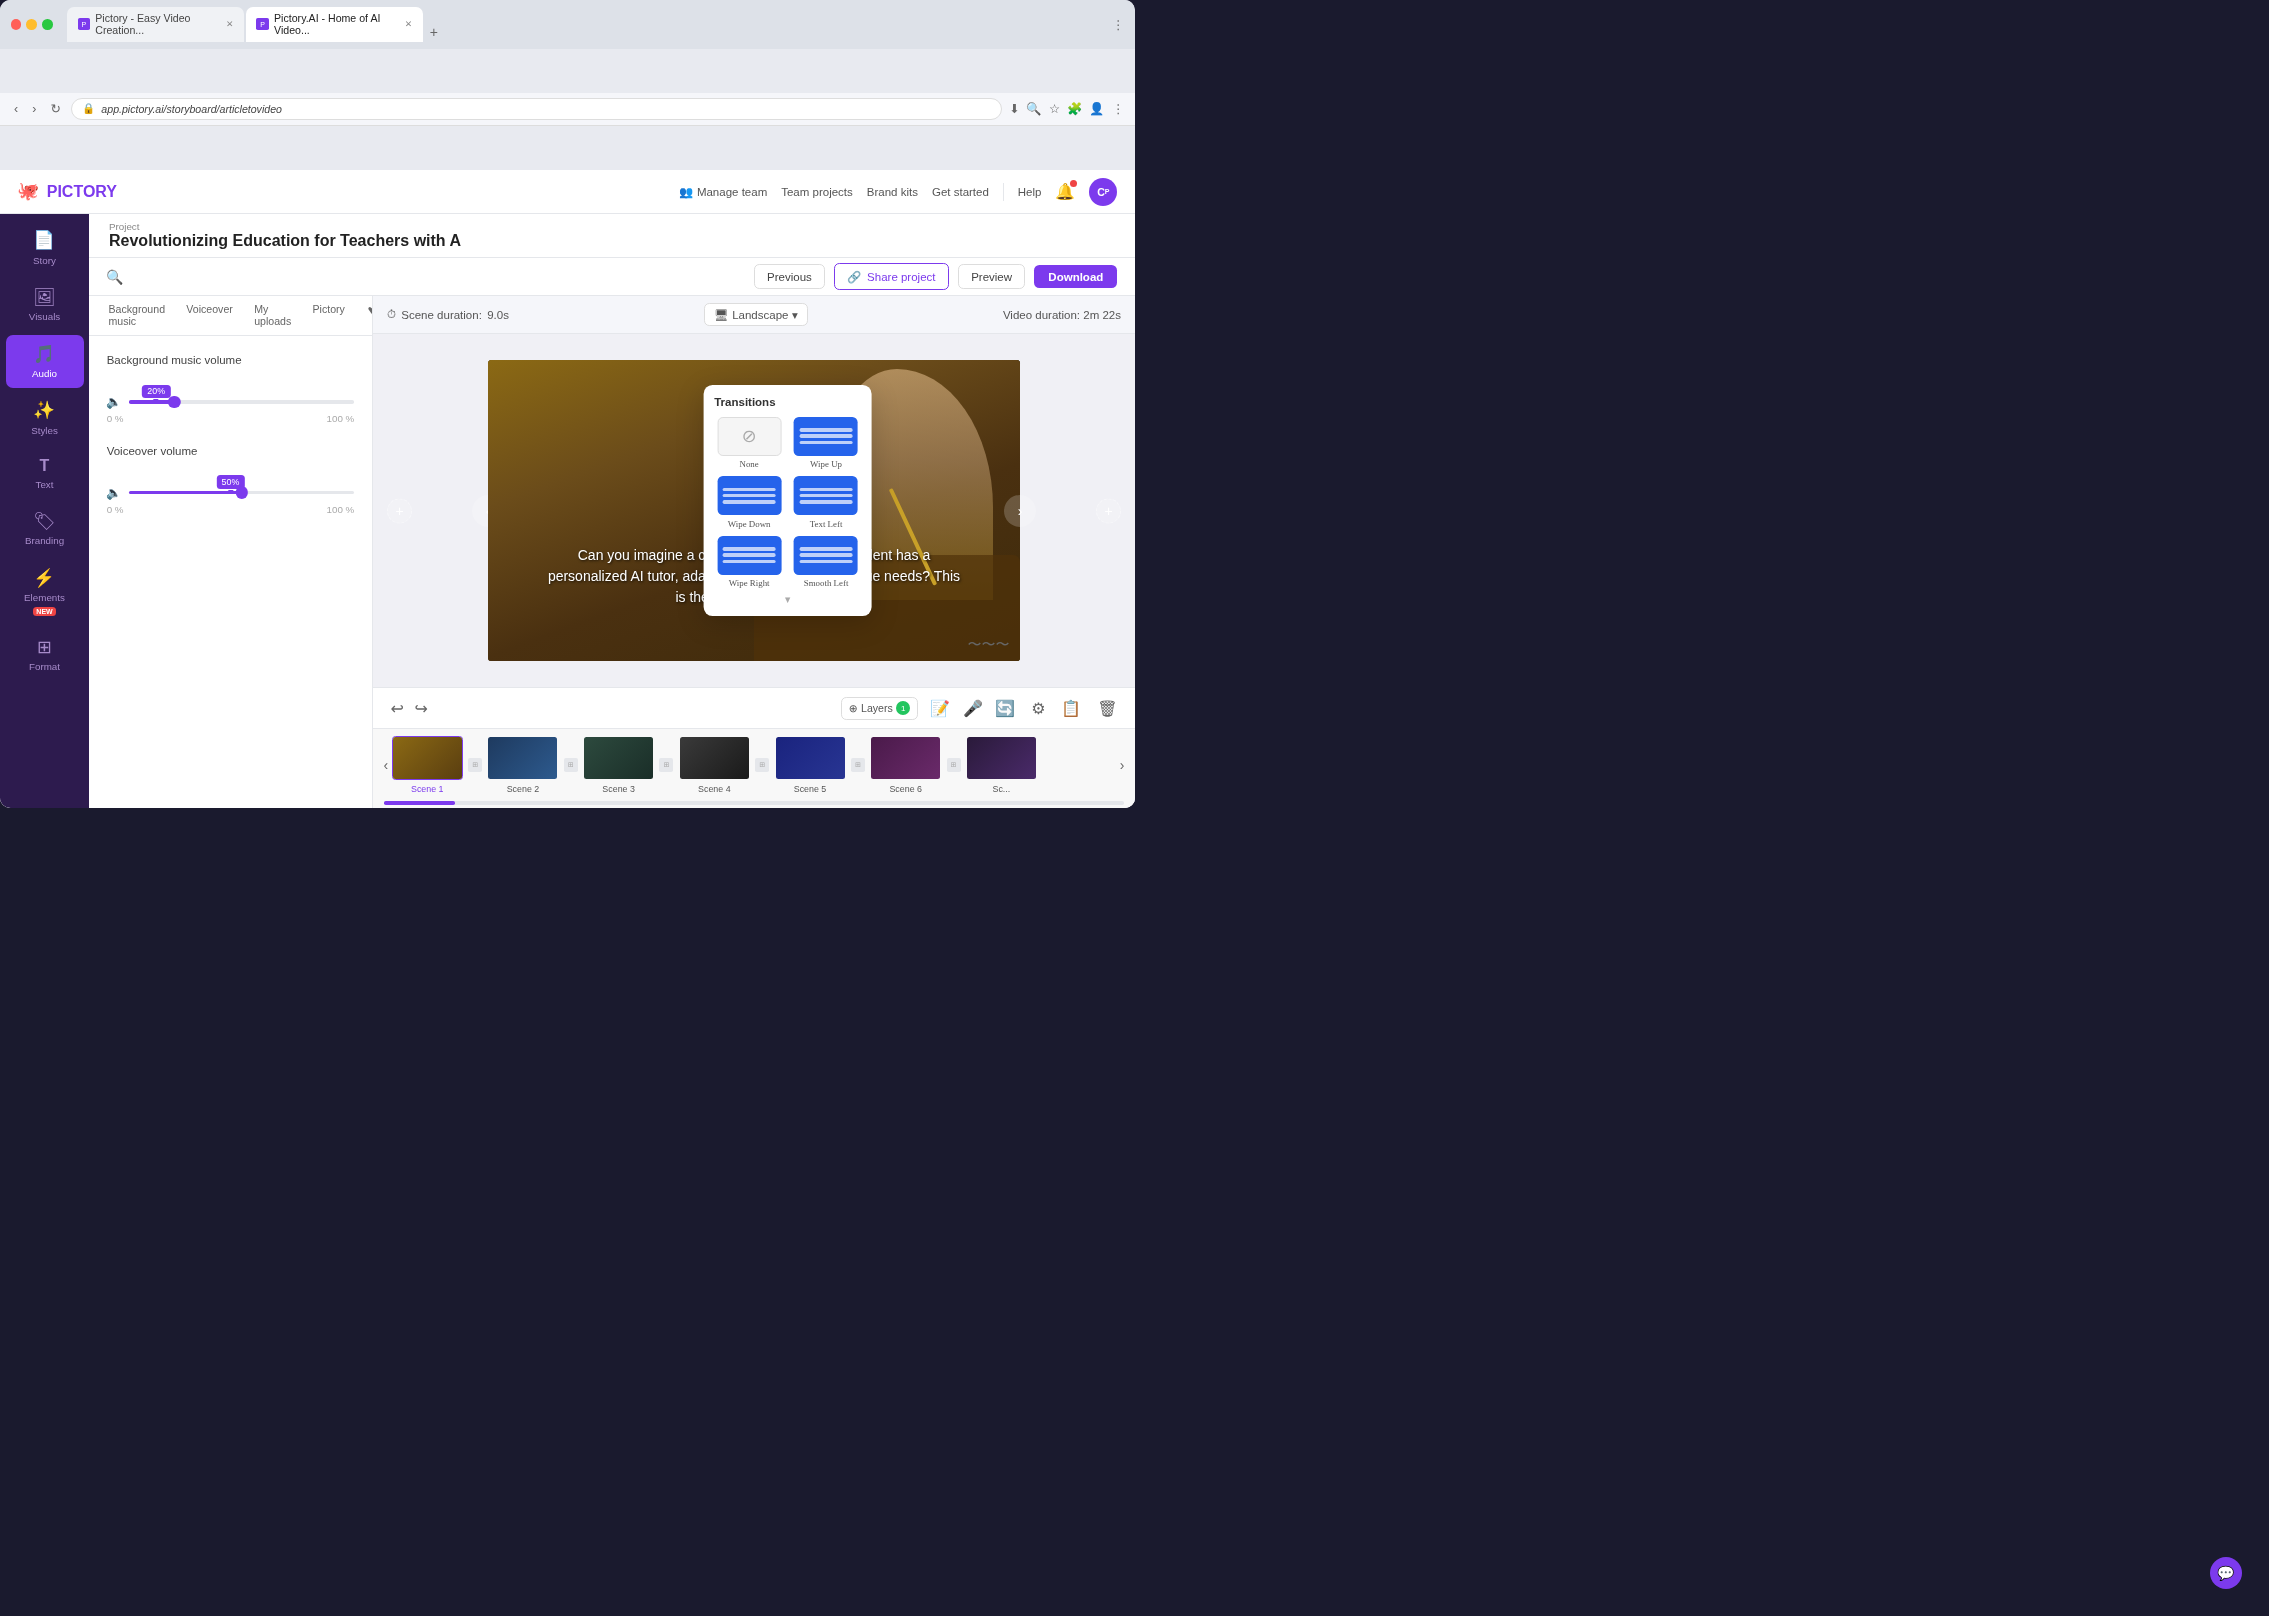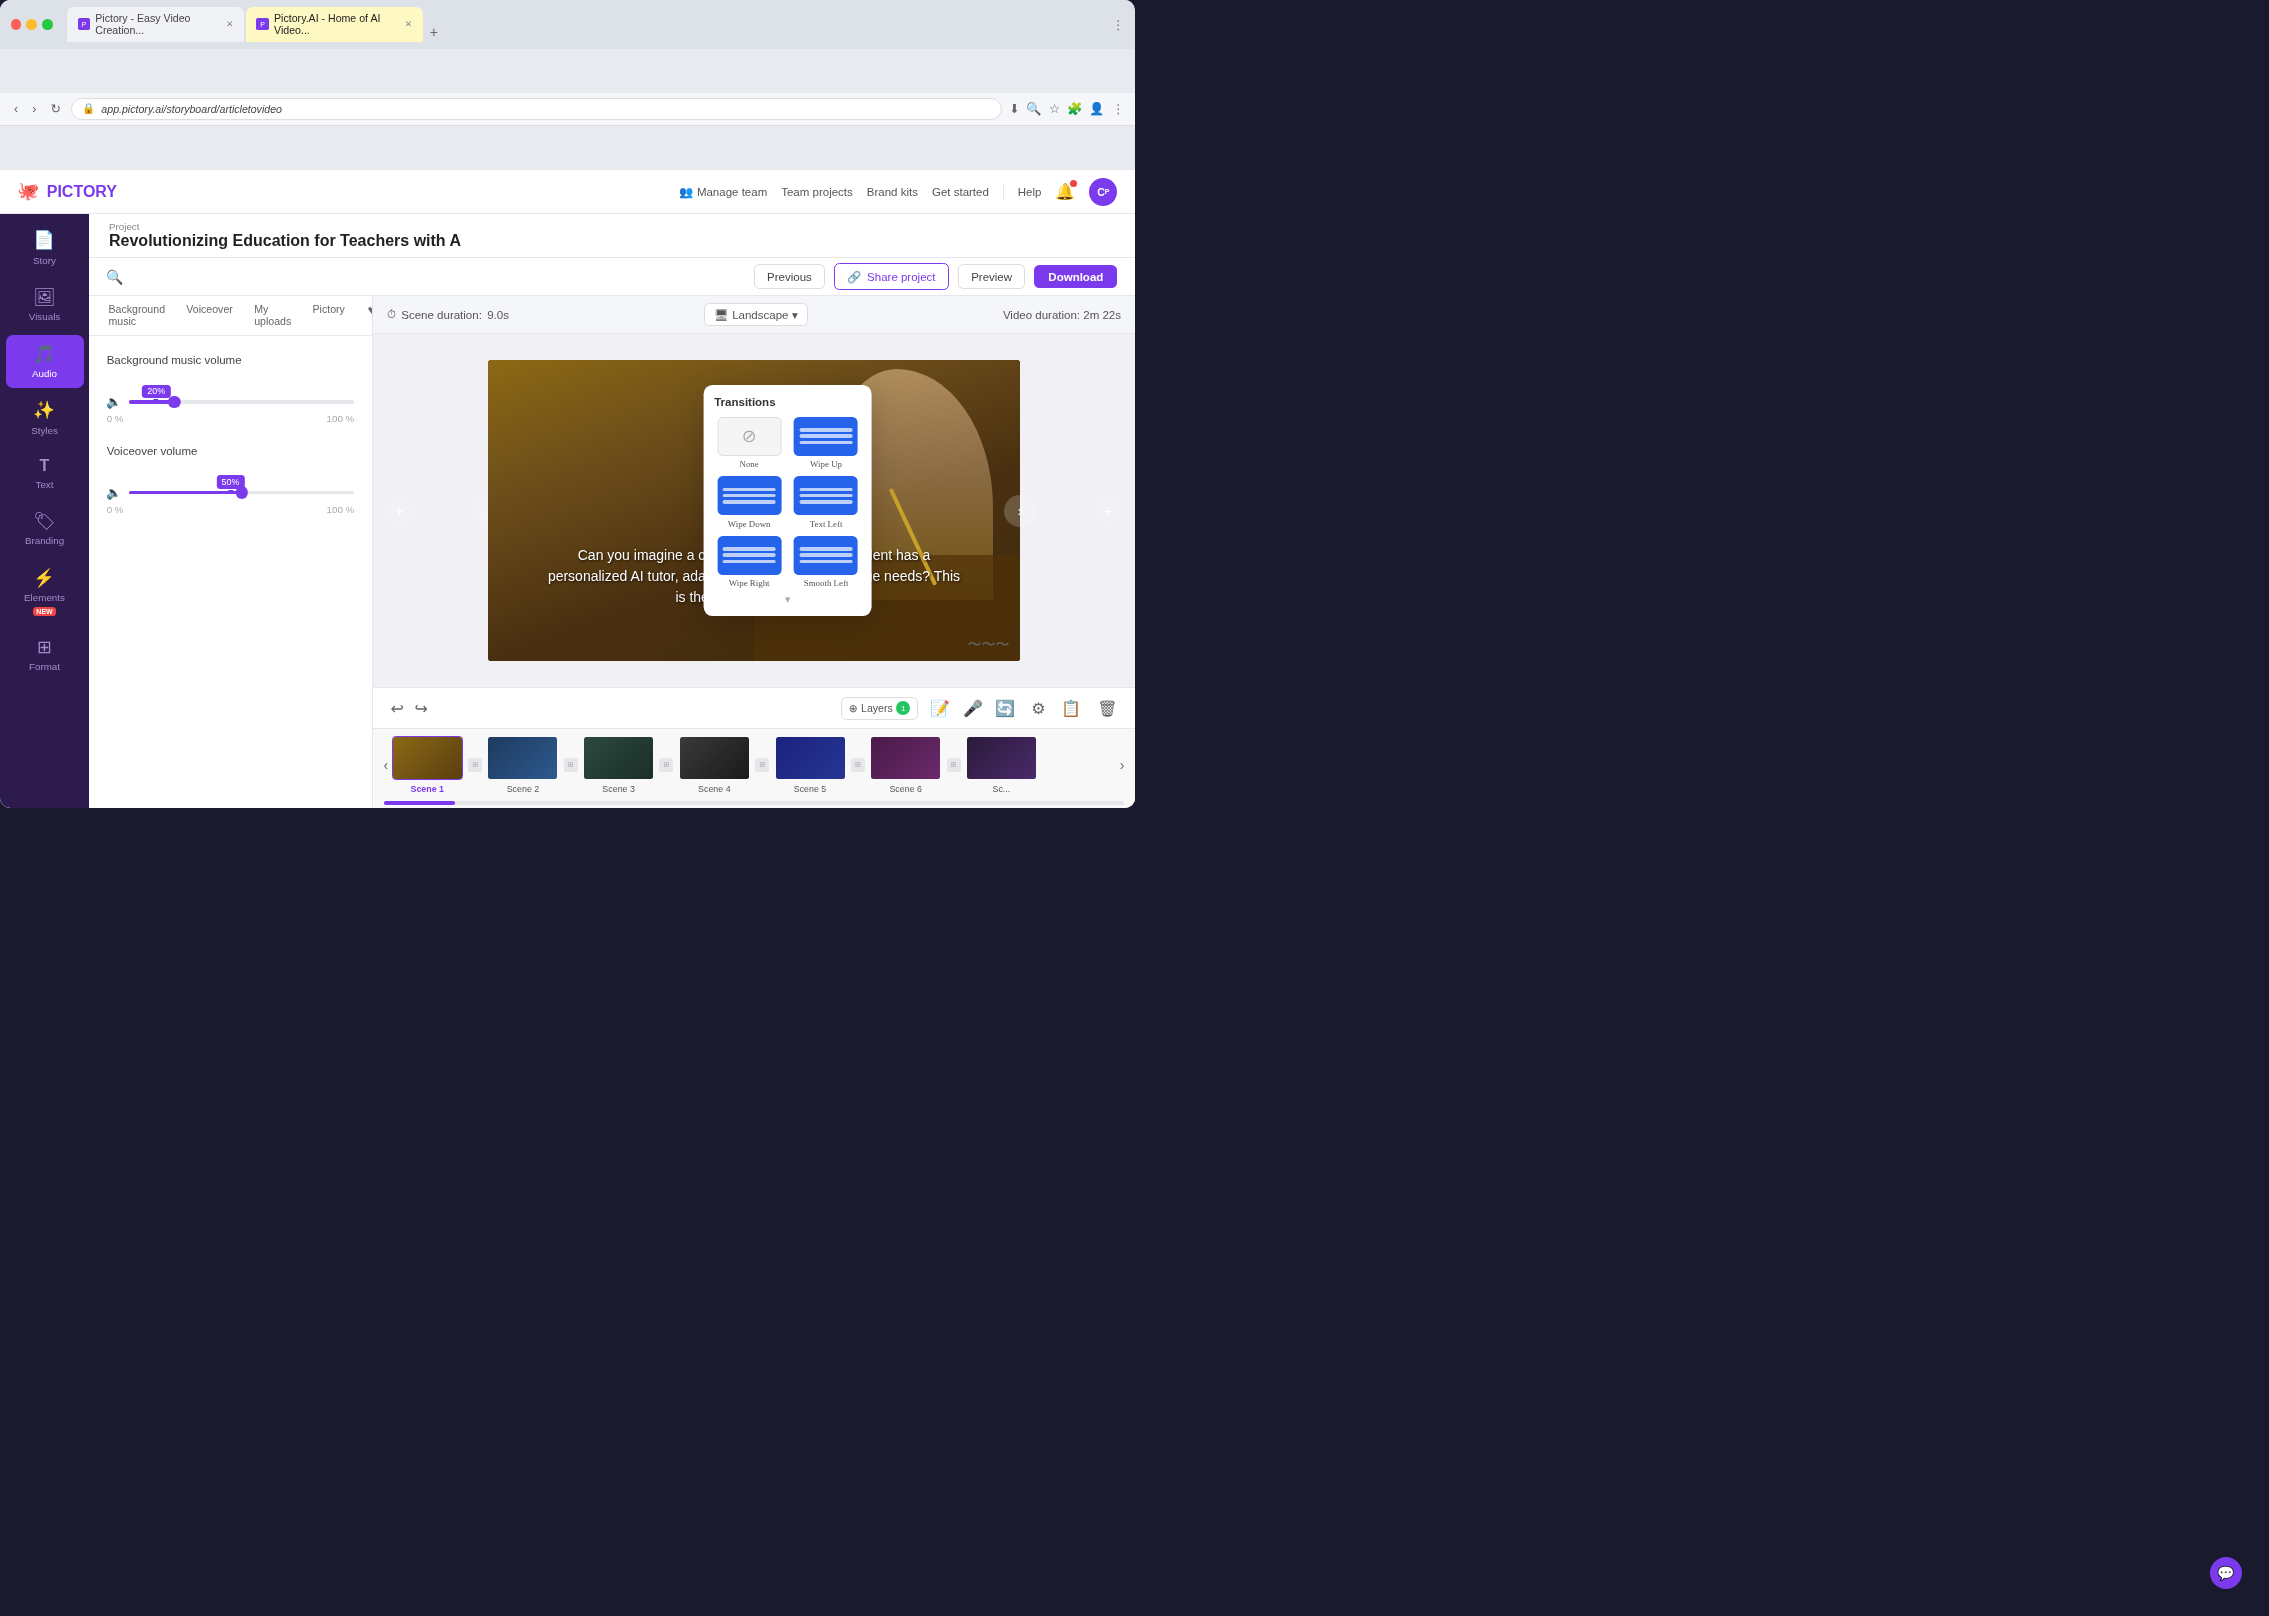--- a/index.html
+++ b/index.html
@@ -8,21 +8,21 @@
     
     .browser-chrome { background: #e8eaf0; border-radius: 10.6px; width: 1135px; height: 808px; display: flex; flex-direction: column; overflow: hidden; gap: 44px; }
     .browser-titlebar { background: #dde1e8; padding: 7px 10.6px; display: flex; align-items: center; gap: 7px; }
     .browser-dots { display: flex; gap: 5.3px; }
     .dot { width: 10.6px; height: 10.6px; border-radius: 50%; }
     .dot-red { background: #ff5f57; }
     .dot-yellow { background: #ffbd2e; }
     .dot-green { background: #28c840; }
     .browser-tabs { display: flex; gap: 1.8px; flex: 1; align-items: flex-end; margin-left: 7px; }
     .browser-tab { background: #f0f2f5; border-radius: 7px 7px 0 0; padding: 5.3px 10.6px; font-size: 10.6px; color: #444; display: flex; align-items: center; gap: 5.3px; max-width: 177px; cursor: pointer; }
-    .browser-tab.active { background: #fef9c3; color: #222; }
+    .browser-tab.active { background: #ffffff; color: #222; }
     .tab-favicon { width: 12.4px; height: 12.4px; background: #7c3aed; border-radius: 1.8px; display: flex; align-items: center; justify-content: center; font-size: 7px; color: white; flex-shrink: 0; }
     .tab-close { font-size: 8.9px; color: #888; margin-left: 3.5px; }
     .tab-add { background: none; border: none; color: #666; font-size: 14px; cursor: pointer; padding: 1.8px 5.3px; }
     .browser-toolbar { background: #f5f6fa; padding: 5.3px 10.6px; display: flex; align-items: center; gap: 7px; border-bottom: 0.9px solid #ddd; }
     .nav-btn { background: none; border: none; color: #666; font-size: 12.4px; cursor: pointer; padding: 1.8px 3.5px; }
     .address-bar { flex: 1; background: #fff; border: 0.9px solid #ddd; border-radius: 17.7px; padding: 3.5px 10.6px; font-size: 10.6px; color: #333; display: flex; align-items: center; gap: 5.3px; }
     .address-text { color: #444; font-size: 10.6px; font-style: italic; }
     .toolbar-icons { display: flex; gap: 7px; align-items: center; }
     .toolbar-icon { color: #666; font-size: 12.4px; cursor: pointer; }
 
@@ -137,21 +137,21 @@
     .scene-img.active { border-color: #7c3aed; }
     .scene-bg { width: 100%; height: 100%; }
     .scene-bg-1 { background: linear-gradient(135deg, #8B6914, #5a3e10); }
     .scene-bg-2 { background: linear-gradient(135deg, #1e3a5f, #2d5a8e); }
     .scene-bg-3 { background: linear-gradient(135deg, #2d4a3e, #1a2e28); }
     .scene-bg-4 { background: linear-gradient(135deg, #3a3a3a, #1a1a1a); }
     .scene-bg-5 { background: linear-gradient(135deg, #1a237e, #283593); }
     .scene-bg-6 { background: linear-gradient(135deg, #4a1a4a, #6a2a6a); }
     .scene-bg-7 { background: linear-gradient(135deg, #2a1a3a, #4a2a6a); }
     .scene-label { font-size: 8.9px; color: #555; text-align: center; }
-    .scene-label.active { color: #7c3aed; font-weight: 700; }
+    .scene-label.active { color: #7c3aed; font-weight: 400; }
     .scene-separator { display: flex; align-items: center; justify-content: center; width: 17.7px; }
     .scene-sep-icon { width: 14px; height: 14px; border-radius: 1.8px; background: #e5e7eb; display: flex; align-items: center; justify-content: center; color: #aaa; font-size: 7px; }
     .timeline-scroll-bar { height: 3.5px; background: #e5e7eb; margin: 0 10.6px 3.5px; border-radius: 1.8px; }
     .timeline-scroll-thumb { height: 3.5px; background: #7c3aed; width: 71px; border-radius: 1.8px; }
     .chat-bubble { position: fixed; bottom: 26.6px; right: 26.6px; width: 32px; height: 32px; background: #7c3aed; border-radius: 50%; display: flex; align-items: center; justify-content: center; color: white; font-size: 14px; cursor: pointer; }
 
     .header-sep { width: 0.9px; height: 17.7px; background: #e5e7eb; }
   </style>
 </head>
 <body>

